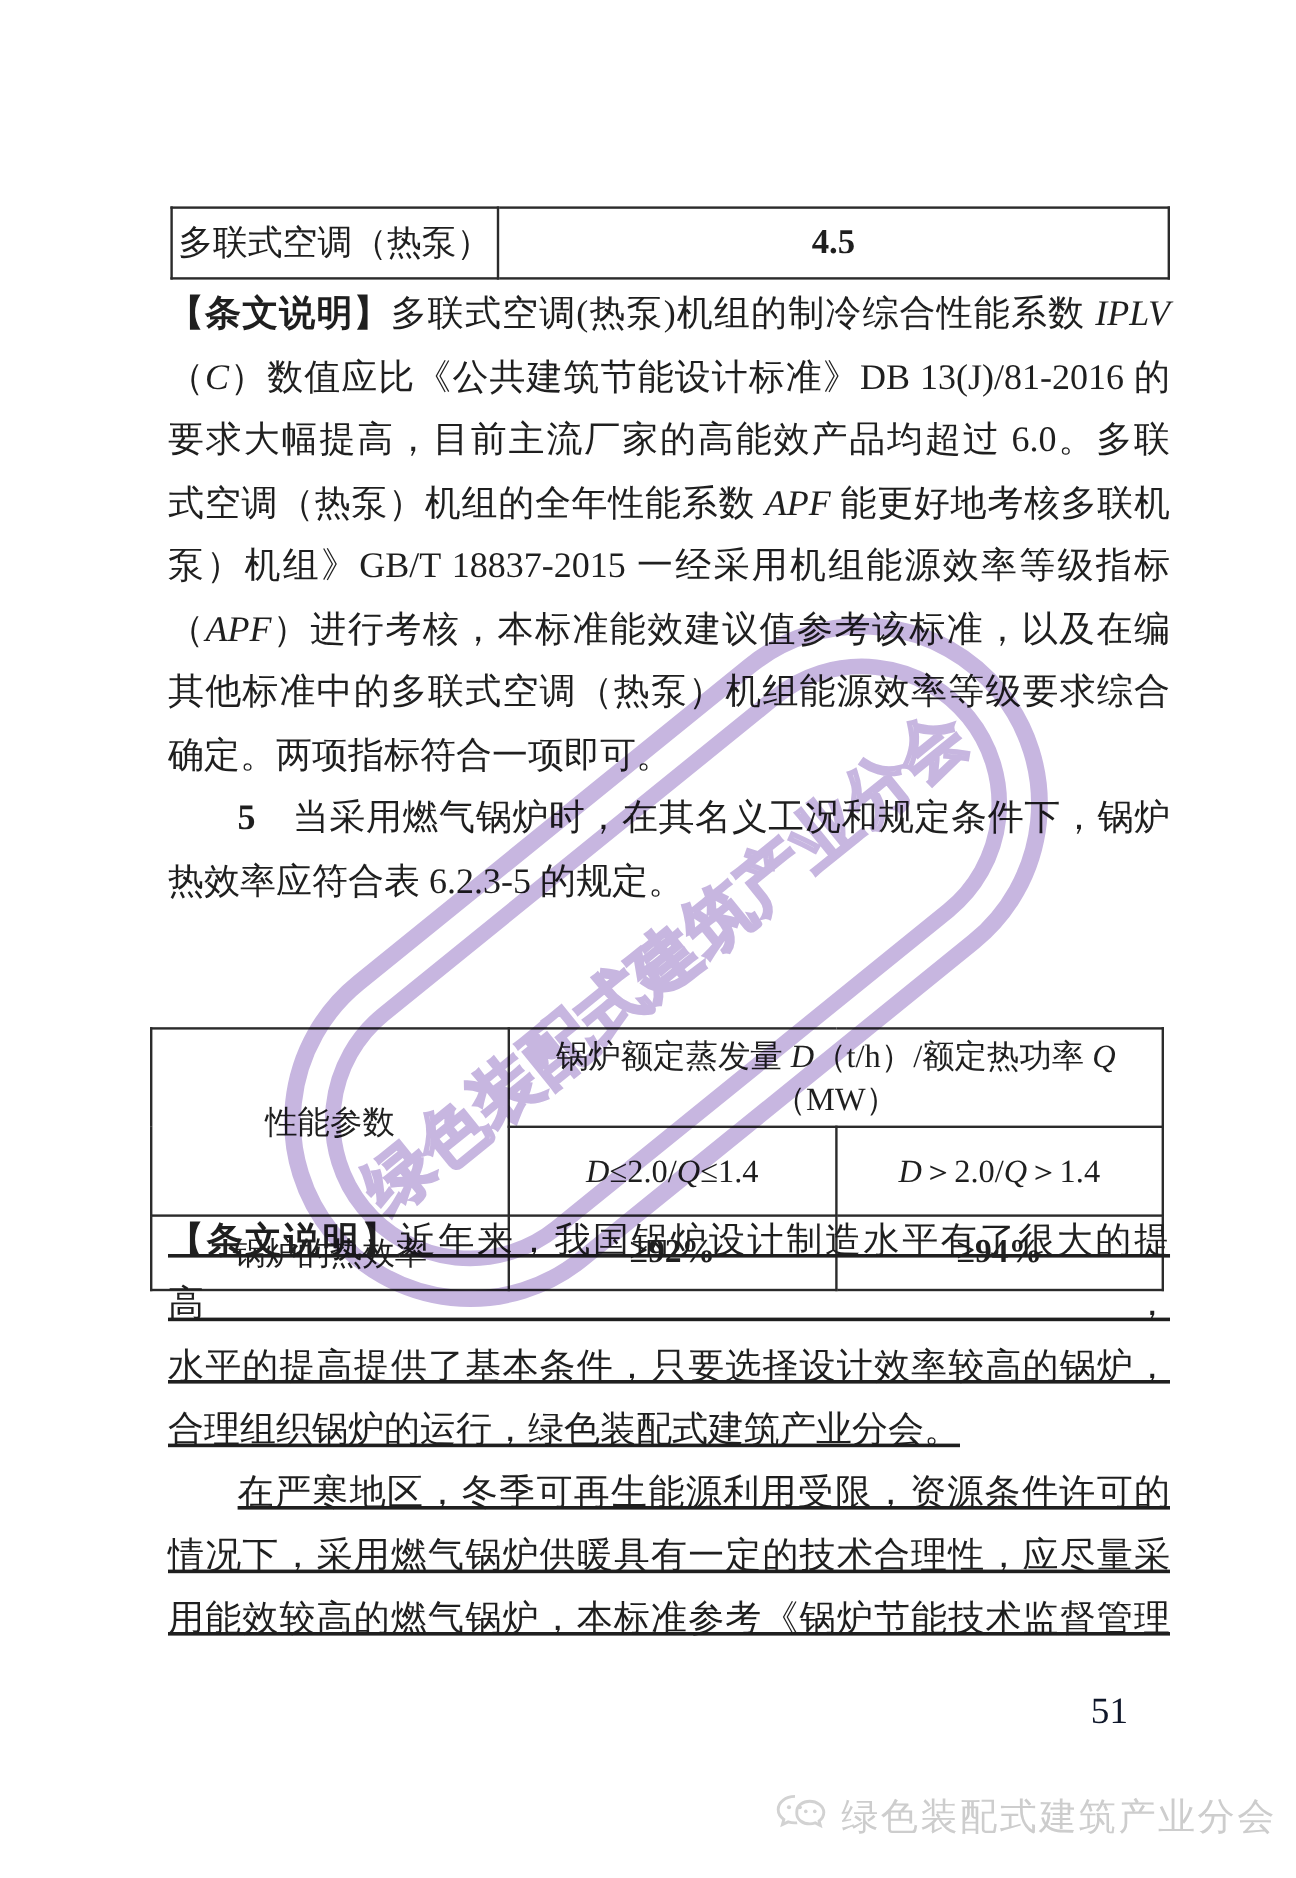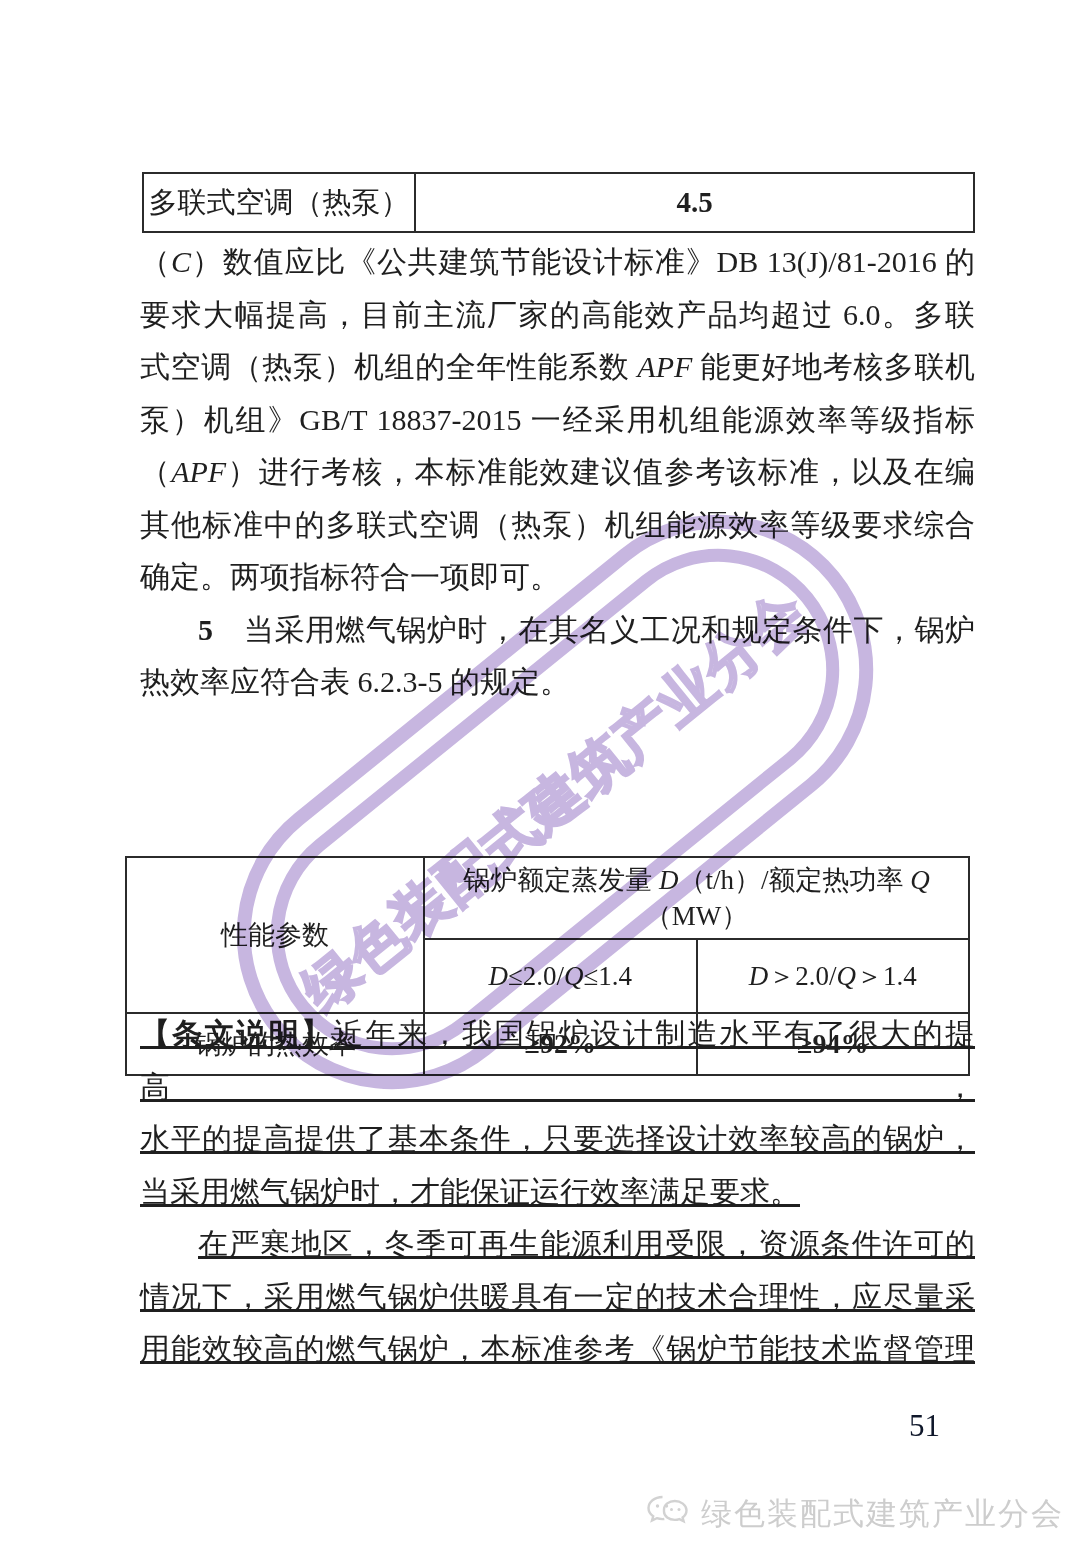--- a/index.html
+++ b/index.html
@@ -79,20 +79,21 @@
   <table class="t1">
     <tbody>
         <tr>
       <td class="c1">多联式空调（热泵）</td>
       <td class="c2">4.5</td>
     </tr>
   </tbody>
     </table>
 
   <div class="flow flow-1">
+      <div class="line j"><span class="b">【条文说明】</span><span>多联式空调(热泵)机组的制冷综合性能系数 </span><span class="i">IPLV</span></div>
       <div class="line j"><span>（</span><span class="i">C</span><span>）数值应比《公共建筑节能设计标准》DB 13(J)/81-2016 的</span></div>
       <div class="line j"><span>要求大幅提高，目前主流厂家的高能效产品均超过 6.0。多联</span></div>
       <div class="line j"><span>式空调（热泵）机组的全年性能系数 </span><span class="i">APF</span><span> 能更好地考核多联机</span></div>
       <div class="line j"><span>泵）机组》GB/T 18837-2015 一经采用机组能源效率等级指标</span></div>
       <div class="line j"><span>（</span><span class="i">APF</span><span>）进行考核，本标准能效建议值参考该标准，以及在编</span></div>
       <div class="line j"><span>其他标准中的多联式空调（热泵）机组能源效率等级要求综合</span></div>
       <div class="line l"><span>确定。两项指标符合一项即可。</span></div>
       <div class="line j" style="text-indent: 58px;"><span class="b">5</span><span>　当采用燃气锅炉时，在其名义工况和规定条件下，锅炉</span></div>
       <div class="line l"><span>热效率应符合表 6.2.3-5 的规定。</span></div>
     </div>
@@ -111,21 +112,21 @@
       <td class="colA rh3">锅炉的热效率</td>
       <td class="colB rh3 val">≥92%</td>
       <td class="colC rh3 val">≥94%</td>
     </tr>
   </tbody>
     </table>
 
   <div class="flow flow-2">
       <div class="line j"><span class="b">【条文说明】</span><span>近年来，我国锅炉设计制造水平有了很大的提高，</span></div>
       <div class="line j"><span>水平的提高提供了基本条件，只要选择设计效率较高的锅炉，</span></div>
-      <div class="line l"><span>当采用燃气锅炉时，才能保证运行效率满足要求。</span></div>
+      <div class="line l"><span>合理组织锅炉的运行，绿色装配式建筑产业分会。</span></div>
       <div class="line j" style="text-indent: 58px;"><span>在严寒地区，冬季可再生能源利用受限，资源条件许可的</span></div>
       <div class="line j"><span>情况下，采用燃气锅炉供暖具有一定的技术合理性，应尽量采</span></div>
       <div class="line j"><span>用能效较高的燃气锅炉，本标准参考《锅炉节能技术监督管理</span></div>
     </div>
 
   <div class="pagenum">51</div>
 
   <div class="footer">
     <span>
       <svg width="46" height="40" viewBox="0 0 46 40">

